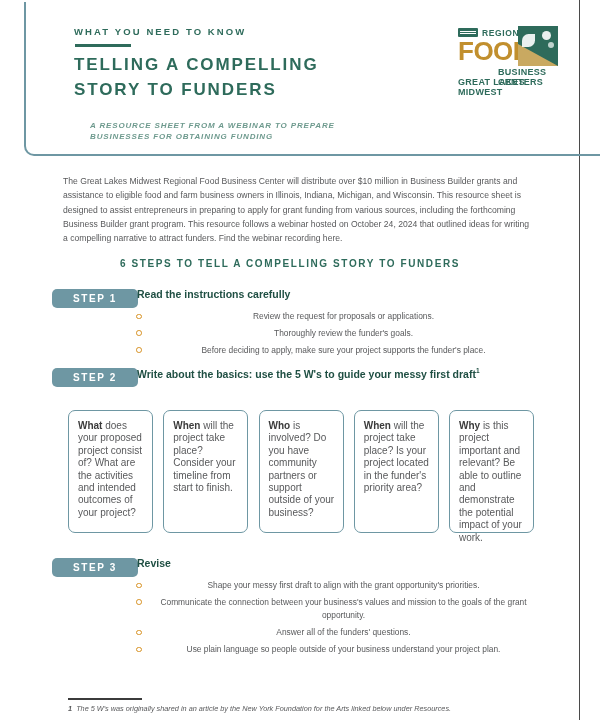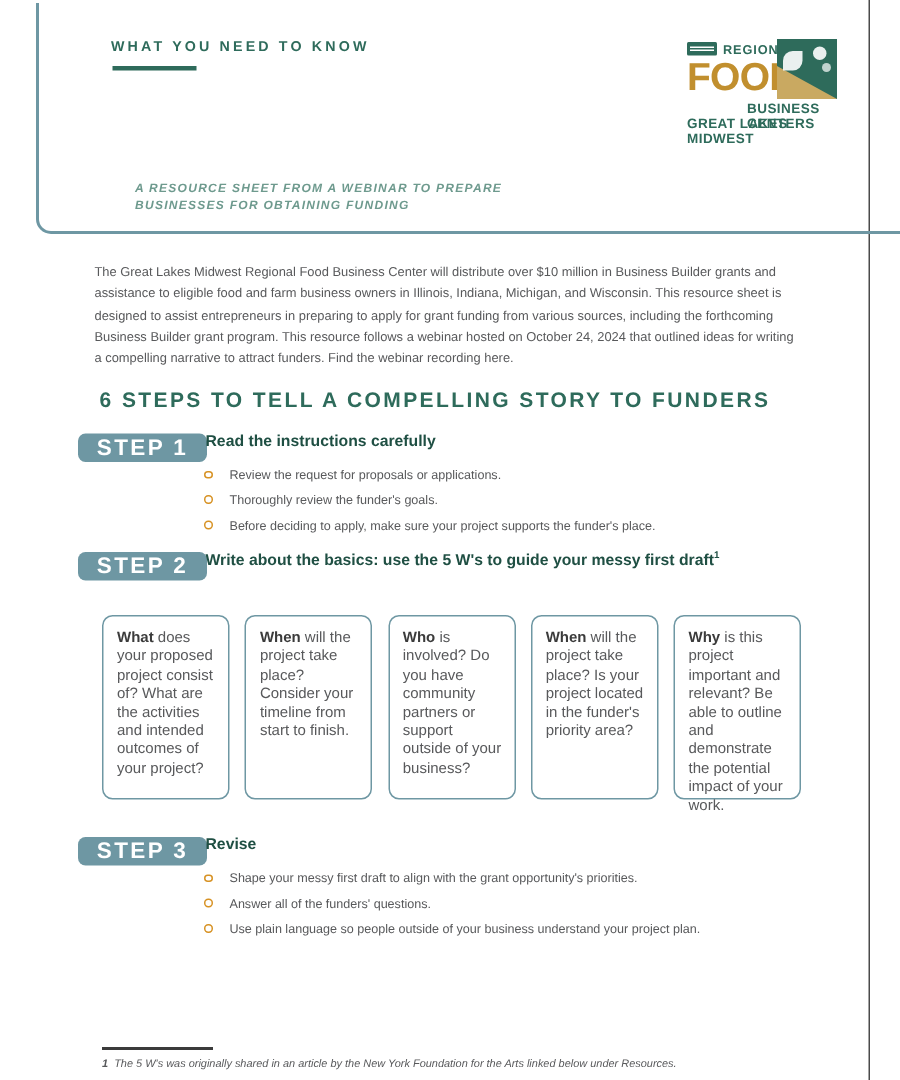--- a/index.html
+++ b/index.html
@@ -199,36 +199,36 @@
     text-align: left;
   }
 
   
   .section-heading {
     position: absolute;
     left: 0;
     top: 258px;
     width: 580px;
     text-align: center;
-    font-size: 14px;
+    font-size: 10px;
     font-weight: bold;
     letter-spacing: 1.6px;
     color: #2e6b5b;
   }
 
   
   .step-badge {
     position: absolute;
     left: 52px;
     width: 86px;
     height: 19px;
     background: #6e97a3;
     border-radius: 5px;
     color: #ffffff;
-    font-size: 15px;
+    font-size: 10px;
     font-weight: bold;
     letter-spacing: 1.6px;
     text-align: center;
     line-height: 19px;
   }
   .step-title {
     position: absolute;
     left: 137px;
     font-size: 10.5px;
     font-weight: bold;
@@ -236,20 +236,21 @@
   }
   .step-title sup {
     font-size: 6.5px;
     vertical-align: super;
   }
 
   .bullets {
     position: absolute;
     left: 134px;
     width: 400px;
+    text-align: center;
   }
   .bullet-row {
     position: relative;
     padding-left: 19px;
     font-size: 8.4px;
     line-height: 13.6px;
     color: #58595b;
     margin-bottom: 3.2px;
   }
   .bullet-row .dot {
@@ -314,20 +315,24 @@
   }
 </style>
 </head>
 <body>
 
 <div class="page">
 
   <div class="header-box">
     <div class="eyebrow">WHAT YOU NEED TO KNOW</div>
     <div class="eyebrow-rule"></div>
+    <div class="main-title">
+      <div>TELLING A COMPELLING</div>
+      <div>STORY TO FUNDERS</div>
+    </div>
     <div class="subtitle">A RESOURCE SHEET FROM A WEBINAR TO PREPARE BUSINESSES FOR OBTAINING FUNDING</div>
 
     <div class="logo">
       <div class="logo-usda"></div>
       <div class="logo-regional">REGIONAL</div>
       <div class="logo-food">FOOD</div>
       <div class="logo-art">
         <div class="field"></div>
         <div class="leaf"></div>
         <div class="dot1"></div>
@@ -372,20 +377,24 @@
 
   <div class="step-badge" style="top:558px">STEP 3</div>
   <div class="step-title" style="top:557px">Revise</div>
   <div class="bullets" style="top:579px">
     <div class="bullet-row">
       <span class="dot"></span>
       <span>Shape your messy first draft to align with the grant opportunity's priorities.</span>
     </div>
     <div class="bullet-row">
       <span class="dot"></span>
+      <span>Communicate the connection between your business's values and mission to the goals of the grant opportunity.</span>
+    </div>
+    <div class="bullet-row">
+      <span class="dot"></span>
       <span>Answer all of the funders' questions.</span>
     </div>
     <div class="bullet-row">
       <span class="dot"></span>
       <span>Use plain language so people outside of your business understand your project plan.</span>
     </div>
   </div>
 
   <div class="footnote-rule"></div>
   <div class="footnote"><span class="num">1</span>&nbsp;&nbsp;<span>The 5 W's was originally shared in an article by the New York Foundation for the Arts linked below under Resources.</span></div>

